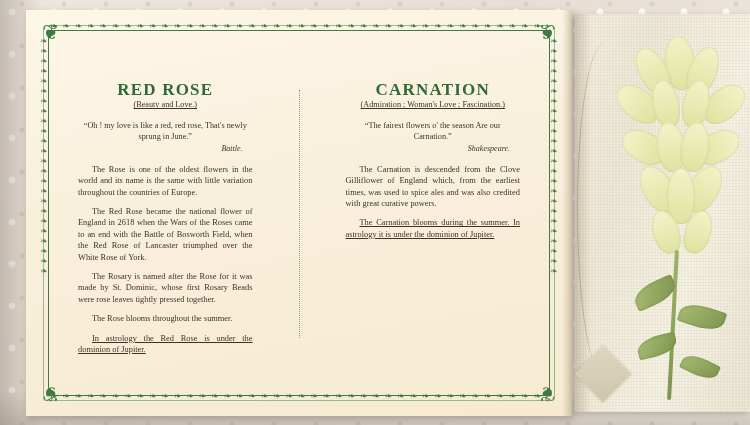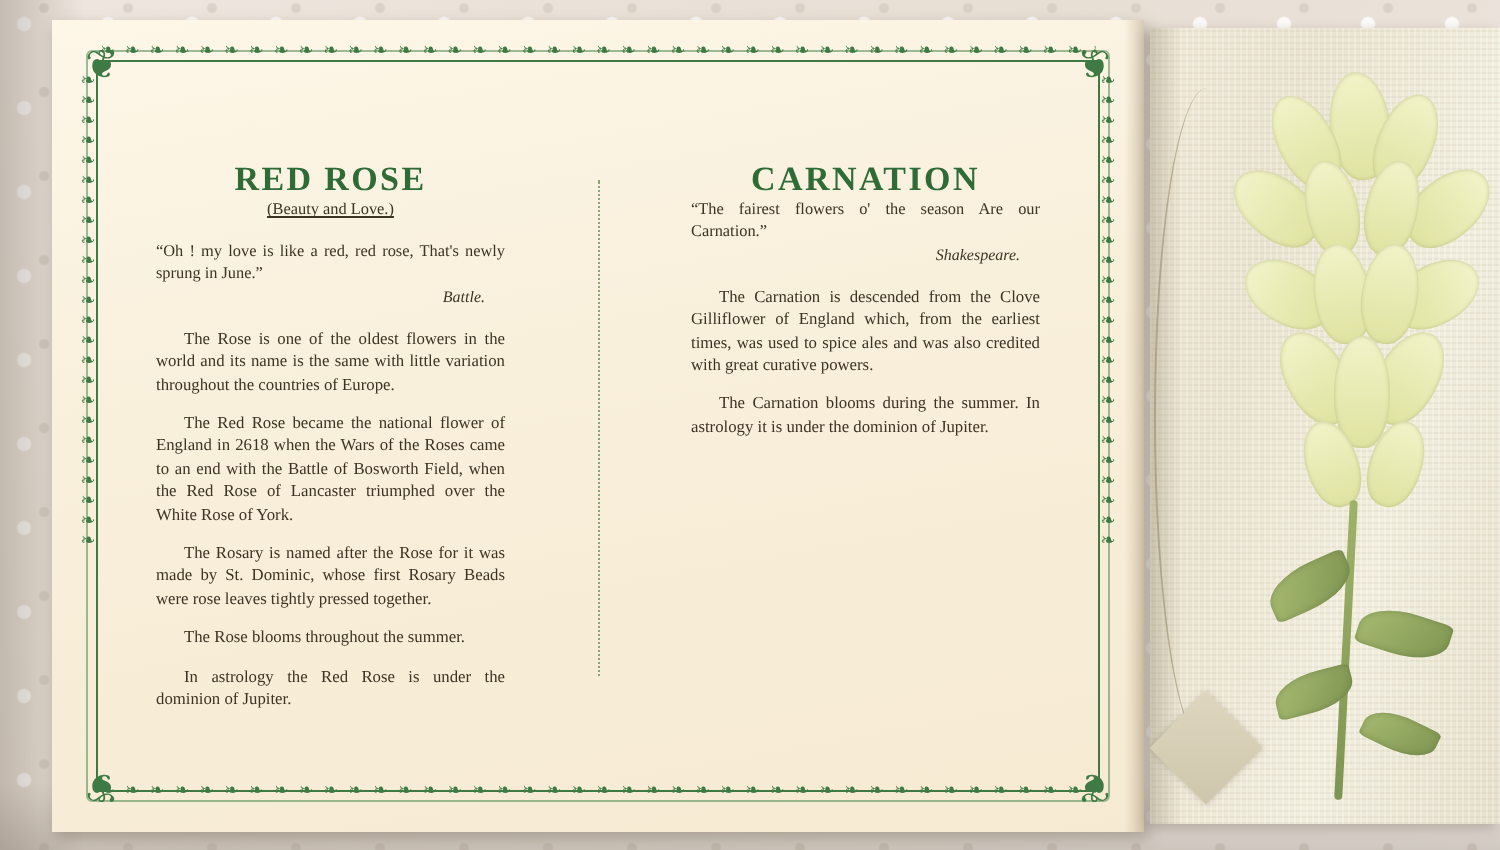--- a/index.html
+++ b/index.html
@@ -158,37 +158,38 @@
   }
   .flower-sub {
     text-align: center;
     font-size: 8.2px;
     color: #3d3323;
     margin: 0 0 10px 0;
     line-height: 11px;
     text-decoration: underline;
   }
   .quote {
+    text-align: center;
     font-size: 8.2px;
     line-height: 11px;
     margin: 0 0 1px 0;
     color: #3d3323;
   }
   .attrib {
     text-align: right;
     font-style: italic;
     font-size: 8px;
     margin: 0 10px 9px 0;
     color: #3d3323;
   }
   .para {
     margin: 0 0 8px 0;
     text-indent: 14px;
   }
-  .para:last-child { margin-bottom: 0; }
+  .para:last-child { margin-bottom: 0; text-decoration: underline; }
 
   
   .silk-panel {
     position: absolute;
     left: 575px;
     top: 14px;
     width: 175px;
     height: 398px;
     background: linear-gradient(105deg, #efe9d8 0%, #e9e4d0 30%, #f2eede 65%, #e6e1cd 100%);
     box-shadow: -2px 2px 6px rgba(90,76,58,0.3);
@@ -291,20 +292,21 @@
         <p class="para">The Red Rose became the national flower of England in 2618 when the Wars of the Roses came to an end with the Battle of Bosworth Field, when the Red Rose of Lancaster triumphed over the White Rose of York.</p>
         <p class="para">The Rosary is named after the Rose for it was made by St. Dominic, whose first Rosary Beads were rose leaves tightly pressed together.</p>
         <p class="para">The Rose blooms throughout the summer.</p>
         <p class="para">In astrology the Red Rose is under the dominion of Jupiter.</p>
       </div>
 
       <div class="col-divider"></div>
 
       <div class="col">
         <h1 class="flower-title">CARNATION</h1>
+        <div class="flower-sub">(Admiration ; Woman's Love ; Fascination.)</div>
         <div class="quote">“The fairest flowers o' the season Are our Carnation.”</div>
         <div class="attrib">Shakespeare.</div>
         <p class="para">The Carnation is descended from the Clove Gilliflower of England which, from the earliest times, was used to spice ales and was also credited with great curative powers.</p>
         <p class="para">The Carnation blooms during the summer.   In astrology it is under the dominion of Jupiter.</p>
       </div>
 
     </div>
 
     <div class="card-edge-right"></div>
   </div>

